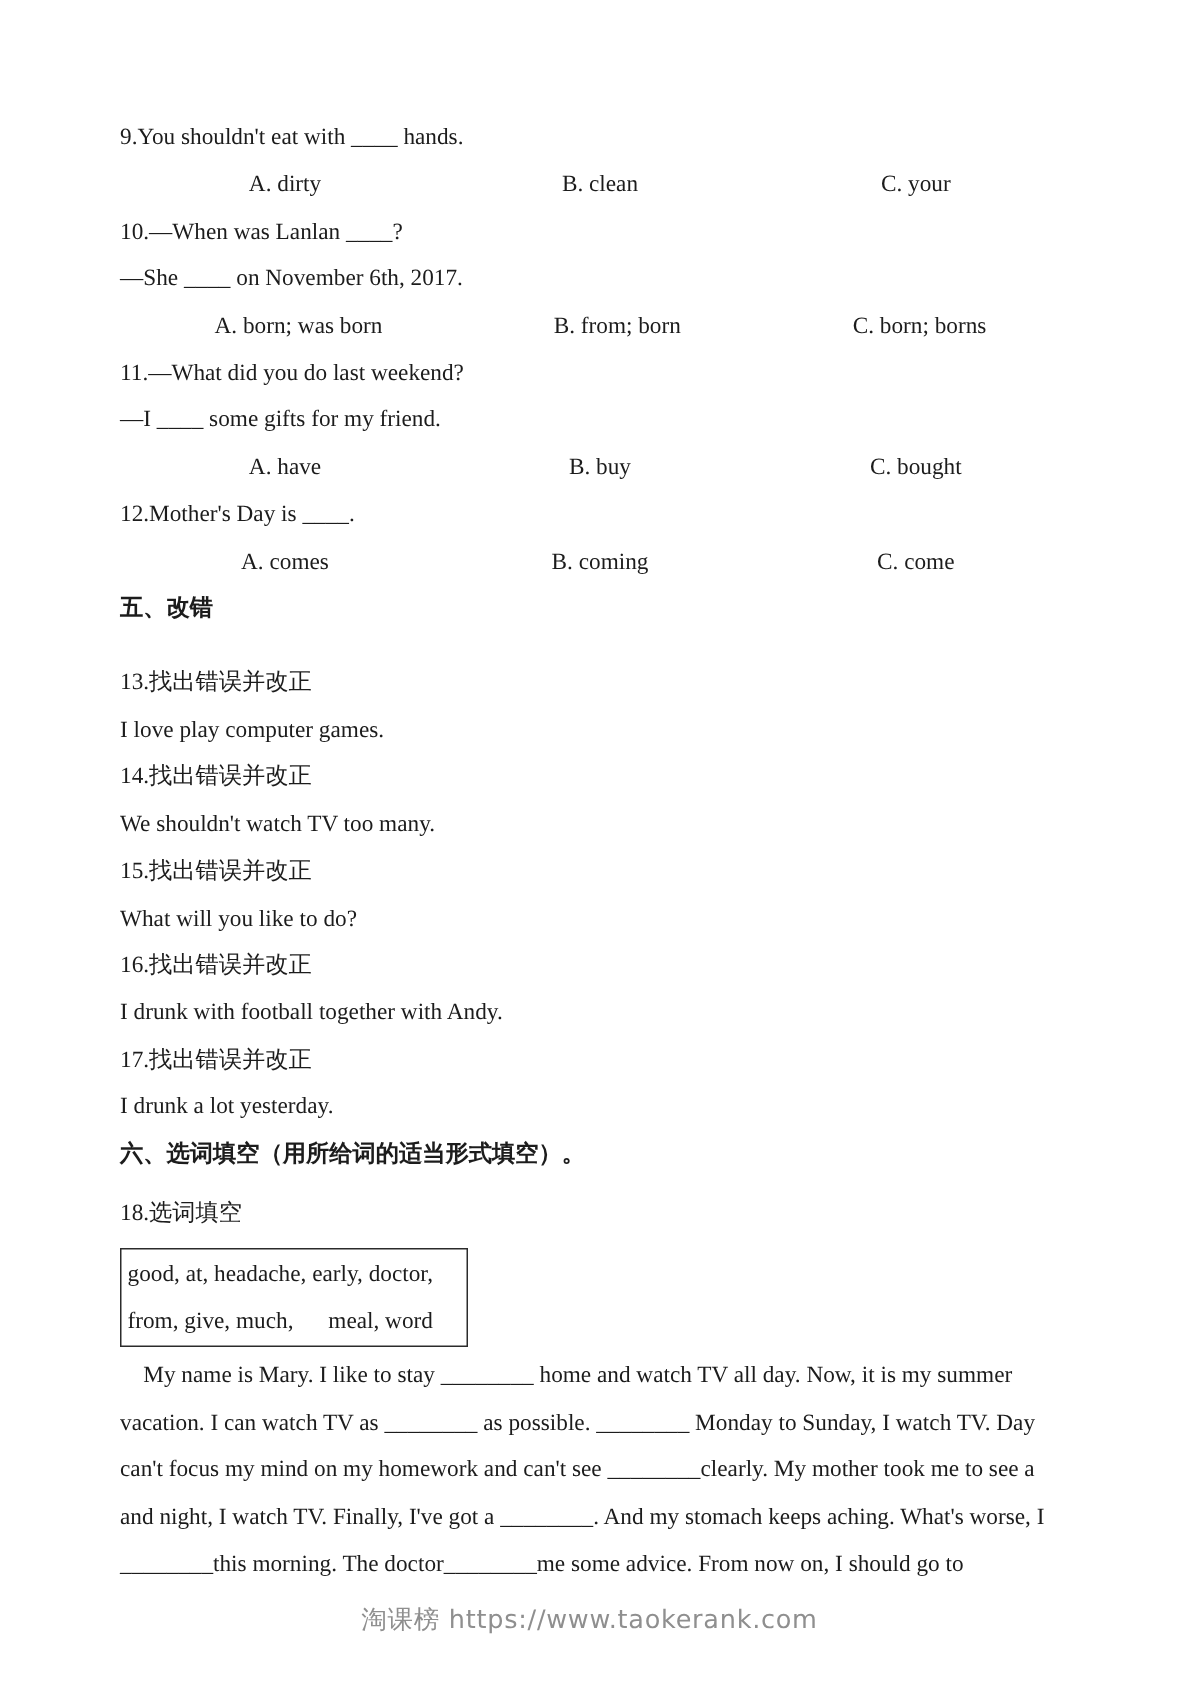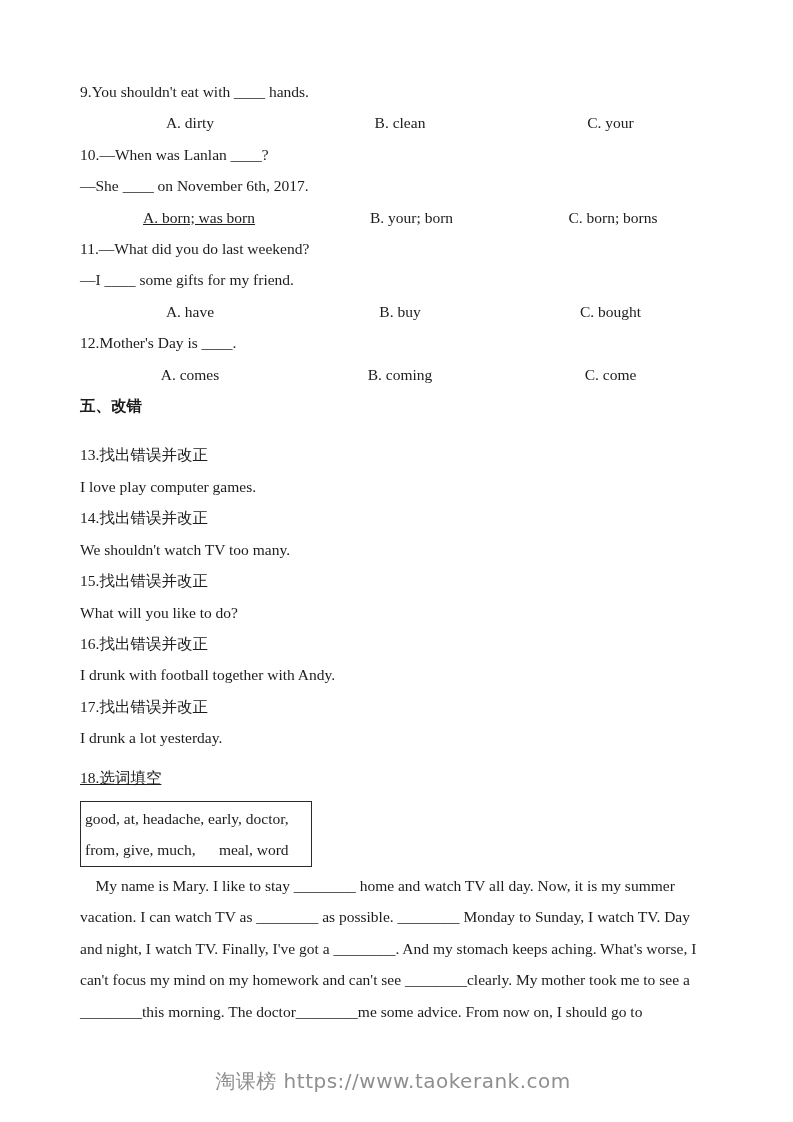--- a/index.html
+++ b/index.html
@@ -27,49 +27,49 @@
   .opts {
     display: flex;
     padding-left: 5px;
     line-height: 31.4px;
     min-height: 31.4px;
     text-align: center;
   }
   .opts .c1 { width: 210px; flex: 0 0 auto; }
   .opts .c2 { width: 210px; flex: 0 0 auto; }
   .opts .c3 { flex: 1 1 auto; }
-  .opts.q10 .c1 { width: 228px; text-decoration: underline; }
+  .opts.q10 .c1 { width: 228px; }
   .opts.q10 .c2 { width: 197px; }
   .h {
     font-weight: bold;
     line-height: 31.4px;
     min-height: 31.4px;
   }
   .mt7 { margin-top: 18px; }
-  .mt8 { margin-top: 8px; text-decoration: underline; }
+  .mt8 { margin-top: 8px; }
   .word-box {
     margin-top: 8px;
     margin-bottom: 3px;
     width: 222px;
     border: 1px solid #2b2b2b;
     padding: 1px 4px;
   }
   .word-box .box-line {
     line-height: 31px;
     min-height: 31px;
     white-space: pre-wrap;
   }
   .footer {
     position: absolute;
     left: 0;
     top: 1068px;
     width: 100%;
     text-align: center;
     font-family: "DejaVu Sans", "Liberation Sans", sans-serif;
-    font-size: 20px;
+    font-size: 17px;
     color: #8f8f8f;
     letter-spacing: 0.5px;
   }
 </style>
 </head>
 <body>
 
 <div class="page">
   <div class="content">
 
@@ -77,21 +77,21 @@
     <div class="opts">
       <span class="c1">A. dirty</span>
       <span class="c2">B. clean</span>
       <span class="c3">C. your</span>
     </div>
 
     <div class="line">10.—When was Lanlan ____?</div>
     <div class="line">—She ____ on November 6th, 2017.</div>
     <div class="opts q10">
       <span class="c1">A. born; was born</span>
-      <span class="c2">B. your; born</span>
+      <span class="c2">B. from; born</span>
       <span class="c3">C. born; borns</span>
     </div>
 
     <div class="line">11.—What did you do last weekend?</div>
     <div class="line">—I ____ some gifts for my friend.</div>
     <div class="opts">
       <span class="c1">A. have</span>
       <span class="c2">B. buy</span>
       <span class="c3">C. bought</span>
     </div>
@@ -113,29 +113,30 @@
 
     <div class="line">15.找出错误并改正</div>
     <div class="line">What will you like to do?</div>
 
     <div class="line">16.找出错误并改正</div>
     <div class="line">I drunk with football together with Andy.</div>
 
     <div class="line">17.找出错误并改正</div>
     <div class="line">I drunk a lot yesterday.</div>
 
+    <div class="h">六、选词填空（用所给词的适当形式填空）。</div>
     <div class="line mt8">18.选词填空</div>
 
     <div class="word-box">
       <div class="box-line">good, at, headache, early, doctor,</div>
       <div class="box-line">from, give, much,      meal, word</div>
     </div>
 
     <div class="line">    My name is Mary. I like to stay ________ home and watch TV all day. Now, it is my summer</div>
     <div class="line">vacation. I can watch TV as ________ as possible. ________ Monday to Sunday, I watch TV. Day</div>
+    <div class="line">can't focus my mind on my homework and can't see ________clearly. My mother took me to see a</div>
     <div class="line">and night, I watch TV. Finally, I've got a ________. And my stomach keeps aching. What's worse, I</div>
-    <div class="line">can't focus my mind on my homework and can't see ________clearly. My mother took me to see a</div>
     <div class="line">________this morning. The doctor________me some advice. From now on, I should go to</div>
 
   </div>
 
   <div class="footer">淘课榜 https://www.taokerank.com</div>
 </div>
 
 </body></html>

